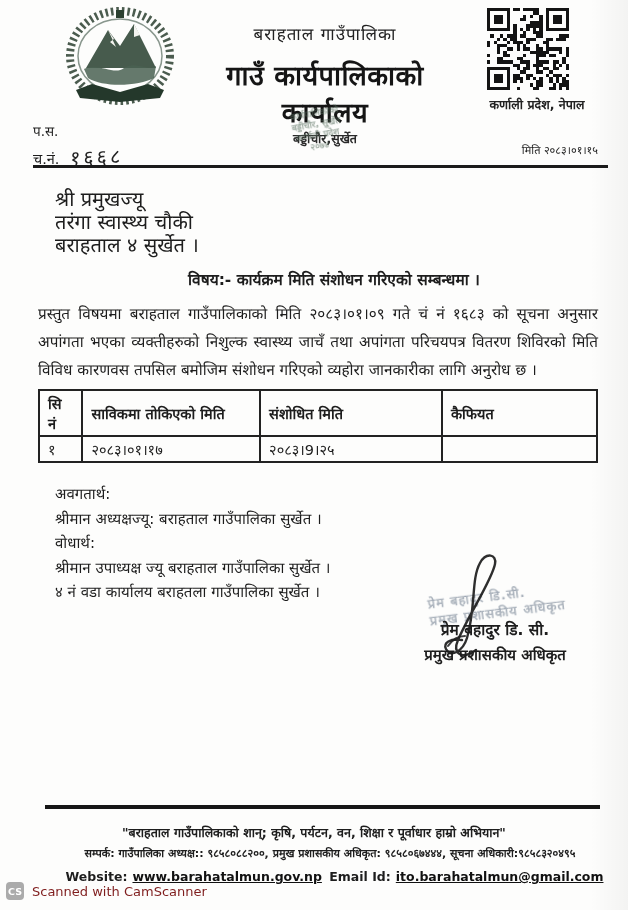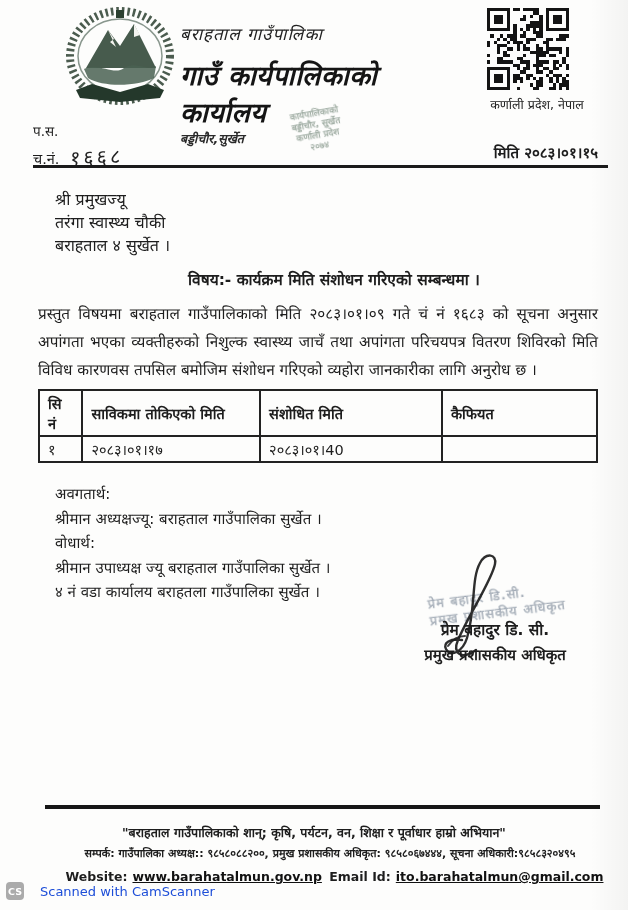--- a/index.html
+++ b/index.html
@@ -6,44 +6,44 @@
   html,body { background:#e9e9e9; }
   body { font-family:"DejaVu Sans", sans-serif; }
   .page {
     position:relative; width:628px; height:910px; margin:0 auto;
     background:#fdfdfc; color:#1d1d1d; overflow:hidden;
   }
   .scan-tone { position:absolute; inset:0; background:linear-gradient(90deg, rgba(0,0,0,0) 94%, rgba(0,0,0,.04) 100%); pointer-events:none; }
 
   
   .logo { position:absolute; left:64px; top:6px; width:112px; height:104px; }
-  .head-center { position:absolute; left:180px; top:22px; width:290px; text-align:left;font-style:italic; }
+  .head-center { position:absolute; left:180px; top:22px; width:290px; text-align:center; }
   .muni-name { font-size:17px; letter-spacing:1px; color:#222; }
   .office-name { font-size:27px; font-weight:bold; margin-top:11px; color:#151515; letter-spacing:.5px; }
   .office-addr { font-size:12.5px; font-weight:bold; color:#2a2a2a; }
   .qr { position:absolute; left:487px; top:8px; width:82px; height:82px; }
-  .province { position:absolute; left:462px; top:96px; width:150px; text-align:center; font-size:12.5px; font-weight:normal; color:#222; }
+  .province { position:absolute; left:462px; top:96px; width:150px; text-align:center; font-size:12.5px; font-weight:bold; color:#222; }
   .head-stamp {
     position:absolute; left:252px; top:108px; width:130px; text-align:center;
     transform:rotate(-10deg); color:rgba(88,112,95,.55); filter:blur(.3px);
     font-size:9px; line-height:11px; font-weight:bold; pointer-events:none;
   }
 
   
   .ps { position:absolute; left:33px; top:122px; font-size:13.5px; }
   .refline { position:absolute; left:33px; top:143px; font-size:14.5px; }
   .ref-number {
     display:inline-block; font-size:20px; letter-spacing:3px; margin-left:6px;
     transform:rotate(-2deg) skewX(-6deg); font-weight:500; color:#222;
   }
-  .dateline { position:absolute; right:30px; top:142px; font-size:15px; font-weight:700; }
+  .dateline { position:absolute; right:30px; top:142px; font-size:11px; font-weight:400; }
   .rule-top { position:absolute; left:33px; top:165px; width:575px; height:3px; background:#1b1b1b; }
 
   
-  .recipient { position:absolute; left:55px; top:188px; font-size:16px; line-height:23px; }
+  .recipient { position:absolute; left:55px; top:188px; font-size:20px; line-height:23px; }
 
   
   .subject { position:absolute; left:0; top:268px; width:100%; text-align:center; font-size:15.5px; font-weight:600;margin-left:20px; }
   .body-par { position:absolute; left:38px; top:300px; width:560px; font-size:15.3px; line-height:28px; text-align:justify; }
 
   
   .dates-table { position:absolute; left:38px; top:389px; width:560px; border-collapse:collapse; font-size:14.5px; }
   .dates-table td, .dates-table th { border:2px solid #222; padding:2px 8px; text-align:left; font-weight:600; height:24px; }
   .dates-table td.val { font-weight:500; }
   .col-sn { width:42px; } .col-old { width:172px; } .col-new { width:176px; } .col-rem { width:150px; }
@@ -64,27 +64,27 @@
 
   
   .rule-bottom { position:absolute; left:45px; top:805px; width:555px; height:4px; background:#161616; }
   .slogan { position:absolute; left:0; top:824px; width:100%; text-align:center; font-size:12.5px; font-weight:bold; }
   .contact { position:absolute; left:16px; top:845px; width:100%; text-align:center; font-size:11px; font-weight:bold; }
   .weblinks { position:absolute; left:0; top:869px; width:100%; text-align:center; font-size:12.5px; font-weight:600;padding-left:44px; }
   .weblinks a { color:#111; text-decoration:underline; margin:0 3px; }
   .weblinks .lbl { margin-right:2px; }
 
   
-  .camscan { position:absolute; left:6px; top:882px; display:flex; align-items:center; gap:16px; }
+  .camscan { position:absolute; left:6px; top:882px; display:flex; align-items:center; gap:8px; }
   .cs-badge {
     width:18px; height:18px; border-radius:4px; background:#ababab; color:#fff;
     font-size:9.5px; font-weight:bold; display:flex; align-items:center; justify-content:center;
     font-family:"DejaVu Sans", sans-serif;
   }
-  .cs-text { color:#1d4ed8; font-size:13px; }
+  .cs-text { color:#7f1d1d; font-size:13px; }
 </style>
 </head>
 <body>
 
 <div class="page">
   <div class="scan-tone"></div>
 
   <svg class="logo" viewBox="0 0 112 104">
     <ellipse cx="56" cy="50" rx="50" ry="45" fill="none" stroke="#2b4030" stroke-width="8" stroke-dasharray="2.5 3" opacity=".85"></ellipse>
     <ellipse cx="56" cy="50" rx="42" ry="37" fill="none" stroke="#3a5243" stroke-width="1.5" opacity=".6"></ellipse>
@@ -427,21 +427,21 @@
     <tbody>
         <tr>
       <th class="col-sn">सि नं</th>
       <th class="col-old">साविकमा तोकिएको मिति</th>
       <th class="col-new">संशोधित मिति</th>
       <th class="col-rem">कैफियत</th>
     </tr>
     <tr>
       <td class="val">१</td>
       <td class="val">२०८३।०१।१७</td>
-      <td class="val">२०८३।०१।40</td>
+      <td class="val">२०८३।9।२५</td>
       <td class="val"></td>
     </tr>
   </tbody>
     </table>
 
   <div class="cc-block">
     <div>अवगतार्थ:</div>
     <div>श्रीमान अध्यक्षज्यू: बराहताल गाउँपालिका सुर्खेत ।</div>
     <div>वोधार्थ:</div>
     <div>श्रीमान उपाध्यक्ष ज्यू बराहताल गाउँपालिका सुर्खेत ।</div>

